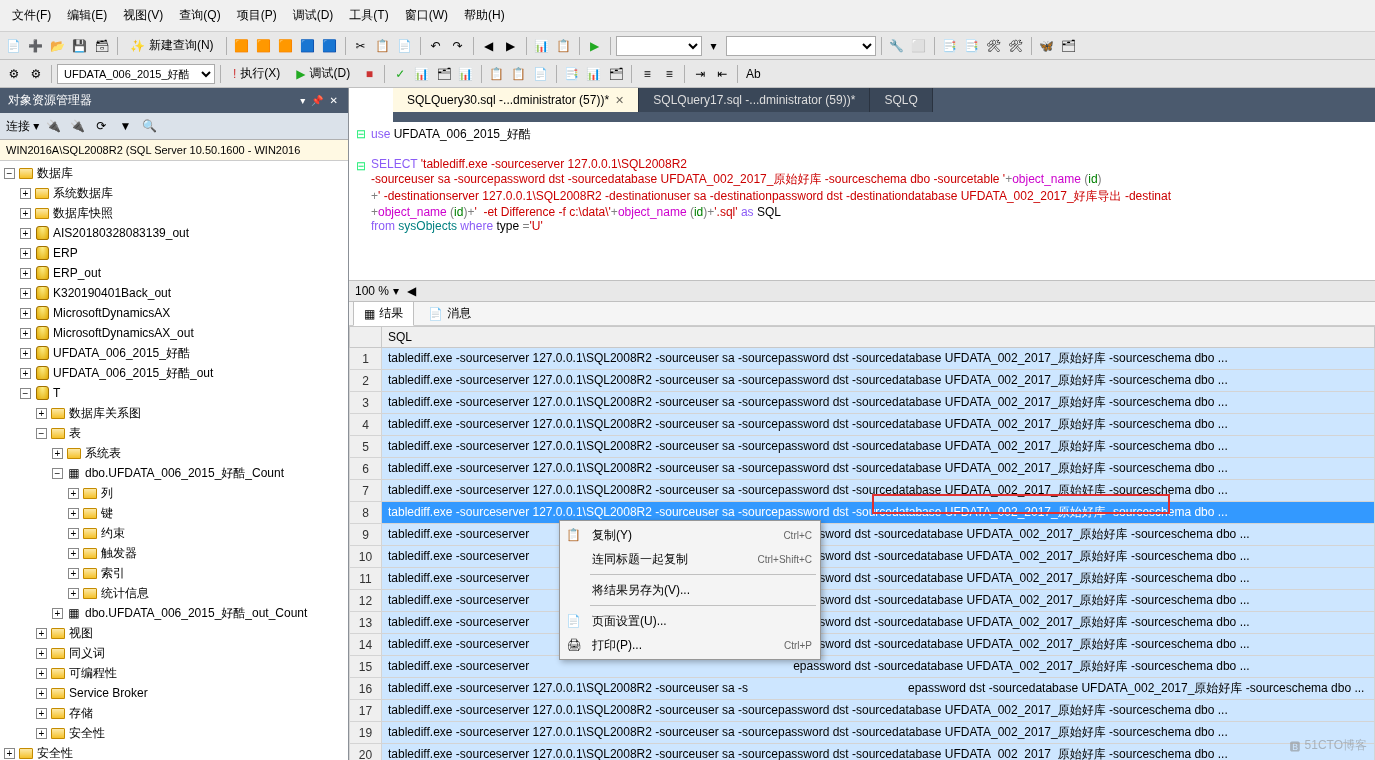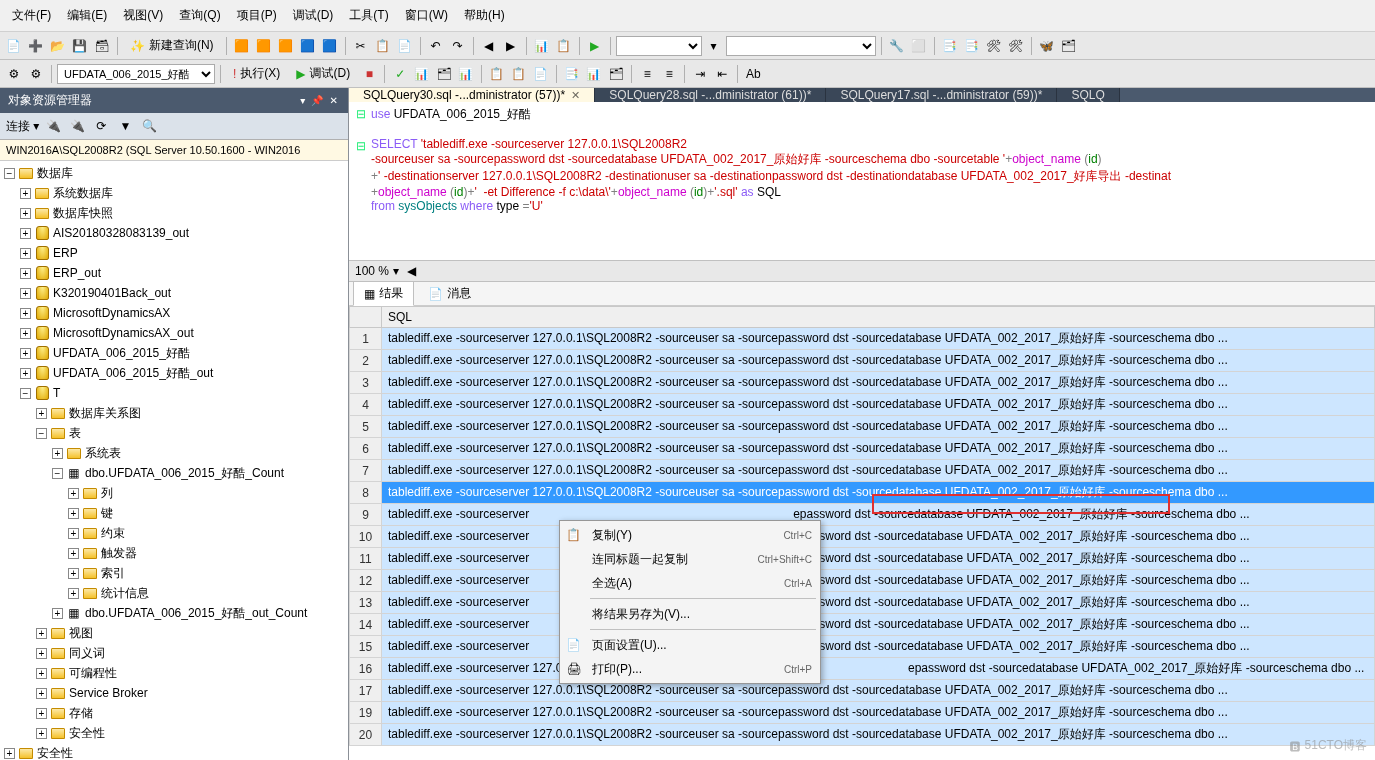--- a/index.html
+++ b/index.html
@@ -25,21 +25,21 @@
 .server-info { background: #fff9e3; padding: 4px 6px; font-size: 11px; border-bottom: 1px solid #ccc; white-space: nowrap; overflow: hidden; }
 
 .tree { flex: 1; background: #fff; overflow: auto; padding: 2px 0; }
 .tree-item { display: flex; align-items: center; height: 20px; padding-left: 4px; white-space: nowrap; cursor: default; }
 .tw { display: inline-block; width: 11px; height: 11px; border: 1px solid #888; text-align: center; line-height: 9px; font-size: 10px; margin-right: 3px; background: #fff; cursor: pointer; }
 .ticon { width: 16px; height: 16px; margin-right: 3px; display: inline-flex; align-items: center; justify-content: center; }
 .folder { background: linear-gradient(#fce9a8, #f5c22b); width: 14px; height: 11px; border-radius: 1px 1px 0 0; border: 1px solid #c48b00; }
 .db-icon { width: 13px; height: 14px; background: radial-gradient(ellipse at top, #fff08a, #e0a800); border-radius: 3px 3px 2px 2px; border: 1px solid #a07000; }
 
 .content { flex: 1; display: flex; flex-direction: column; overflow: hidden; }
-.tabs { background: #4b5a6e; display: flex; height: 14px; align-items: center; overflow: hidden; }
+.tabs { background: #4b5a6e; display: flex; height: 34px; align-items: flex-start; overflow: hidden; margin-left: 44px; }
 .tab { background: #3a4758; color: #ddd; padding: 5px 14px 5px 14px; font-size: 11px; cursor: pointer; border-right: 1px solid #2a3340; white-space: nowrap; display: flex; align-items: center; gap: 6px; }
 .tab.active { background: #fff9e3; color: #000; }
 .tab .x { font-size: 11px; color: inherit; opacity: 0.6; }
 
 .editor { background: #fff; font-family: Consolas, "Courier New", monospace; font-size: 13px; padding: 4px 2px; flex: 0 0 auto; height: 158px; overflow: auto; display: flex; }
 .gutter { width: 20px; text-align: center; color: #2e7; user-select: none; }
 .gutter div { height: 16px; line-height: 16px; }
 .code { white-space: pre; }
 .kw { color: #8b5cf6; }
 .str { color: #cb0000; }
@@ -417,23 +417,20 @@
     </div>
   </div>
 
   <div class="content">
     <div class="tabs">
       <div class="tab active">
           <span>SQLQuery30.sql -...dministrator (57))*</span>
           <span class="x">✕</span>
         </div>
       <div class="tab">
-          <span>SQLQuery28.sql -...dministrator (61))*</span>
-        </div>
-      <div class="tab">
           <span>SQLQuery17.sql -...dministrator (59))*</span>
         </div>
       <div class="tab">
           <span>SQLQ</span>
         </div>
     </div>
 
     <div class="editor">
       <div class="gutter">
           <div>⊟</div>
@@ -562,24 +559,20 @@
 <div class="ctx-menu" style="left:559px; top:520px;" id="ctxmenu">
     <div class="ctx-item">
       <span class="ci-icon">📋</span>
       <span>复制(Y)</span>
       <span class="kb">Ctrl+C</span>
     </div>
     <div class="ctx-item">
       <span>连同标题一起复制</span>
       <span class="kb">Ctrl+Shift+C</span>
     </div>
-    <div class="ctx-item">
-      <span>全选(A)</span>
-      <span class="kb">Ctrl+A</span>
-    </div>
     <div class="ctx-sep"></div>
     <div class="ctx-item">
       <span>将结果另存为(V)...</span>
     </div>
     <div class="ctx-sep"></div>
     <div class="ctx-item">
       <span class="ci-icon">📄</span>
       <span>页面设置(U)...</span>
     </div>
     <div class="ctx-item">

